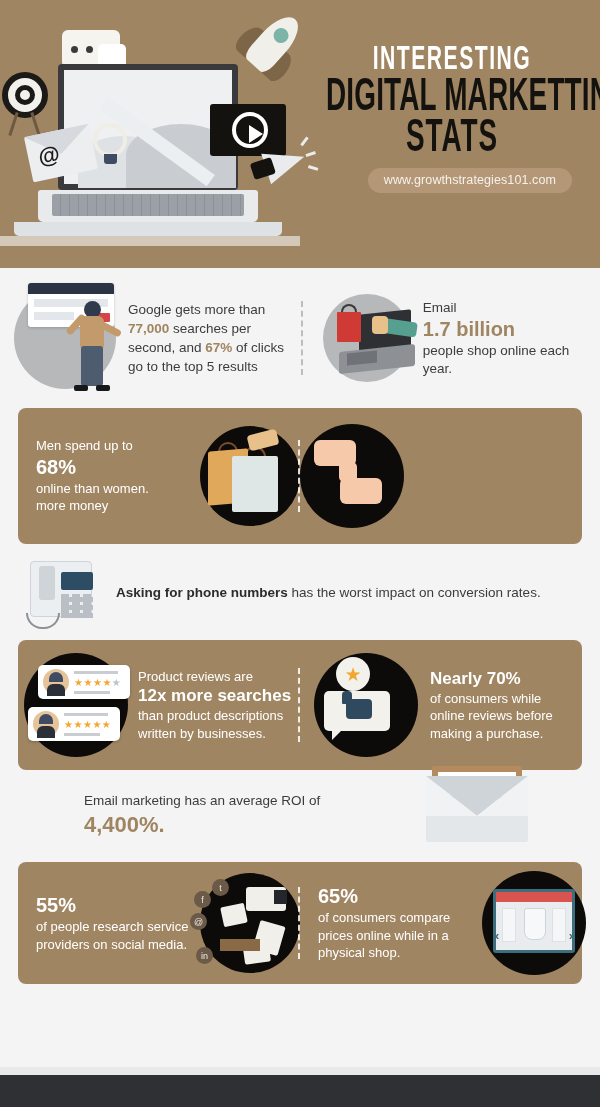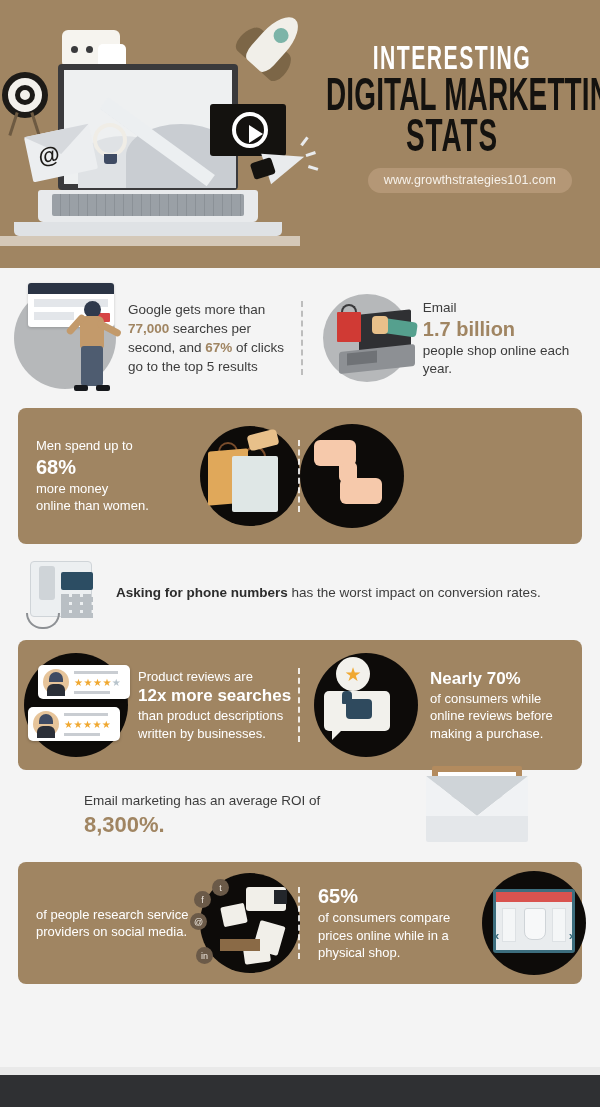--- a/index.html
+++ b/index.html
@@ -392,22 +392,22 @@
       </div>
     </div>
   </div>
 
   <div class="band" style="height:136px;">
     <div class="band-inner">
       <div class="band-col">
         <div style="padding-left:18px;flex:1">
           <div class="txt light">Men spend up to</div>
           <div class="big white">68%</div>
+          <div class="txt light">online than women.</div>
           <div class="txt light">more money</div>
-          <div class="txt light">online than women.</div>
         </div>
         <div class="circ black" style="width:100px;height:100px;display:flex;align-items:center;justify-content:center;">
           <div class="bags-art">
             <div class="bag-h1"></div>
             <div class="bag-h2"></div>
             <div class="bag-o"></div>
             <div class="bag-w"></div>
             <div class="bag-hand"></div>
           </div>
         </div>
@@ -488,39 +488,40 @@
           <div class="big white" style="font-size:17px;line-height:22px">Nearly 70%</div>
           <div class="txt light">of consumers while online reviews before making a purchase.</div>
         </div>
       </div>
     </div>
   </div>
 
   <div class="email-row">
     <div style="padding-left:62px;">
       <div class="txt">Email marketing has an average ROI of</div>
-      <div class="big gold" style="font-size:22px;line-height:30px;">8,300%.</div>
+      <div class="big gold" style="font-size:22px;line-height:30px;">4,400%.</div>
     </div>
     <div class="env-art">
       <div class="env-top"></div>
       <div class="env-back"></div>
       <div class="env-paper">
         <div class="env-pl" style="top:8px;"></div>
         <div class="env-pl" style="top:16px;width:50px;"></div>
         <div class="env-pl" style="top:24px;width:58px;"></div>
       </div>
       <div class="env-v"></div>
       <div class="env-tri"></div>
     </div>
   </div>
 
   <div class="band" style="height:122px;">
     <div class="band-inner">
       <div class="band-col">
         <div style="padding-left:18px;flex:1">
+          <div class="big white">55%</div>
           <div class="txt light">of people research service providers on social media.</div>
         </div>
         <div class="circ black" style="width:100px;height:100px;">
           <div class="soc-art">
             <div class="soc-dot" style="left:-6px;top:18px">f</div>
             <div class="soc-dot" style="left:-10px;top:40px">@</div>
             <div class="soc-dot" style="left:-4px;top:74px">in</div>
             <div class="soc-dot" style="left:12px;top:6px">t</div>
             <div class="soc-bubble" style="left:46px;top:14px;width:40px;height:24px;"></div>
             <div class="soc-dark" style="left:74px;top:17px;width:13px;height:14px;"></div>

